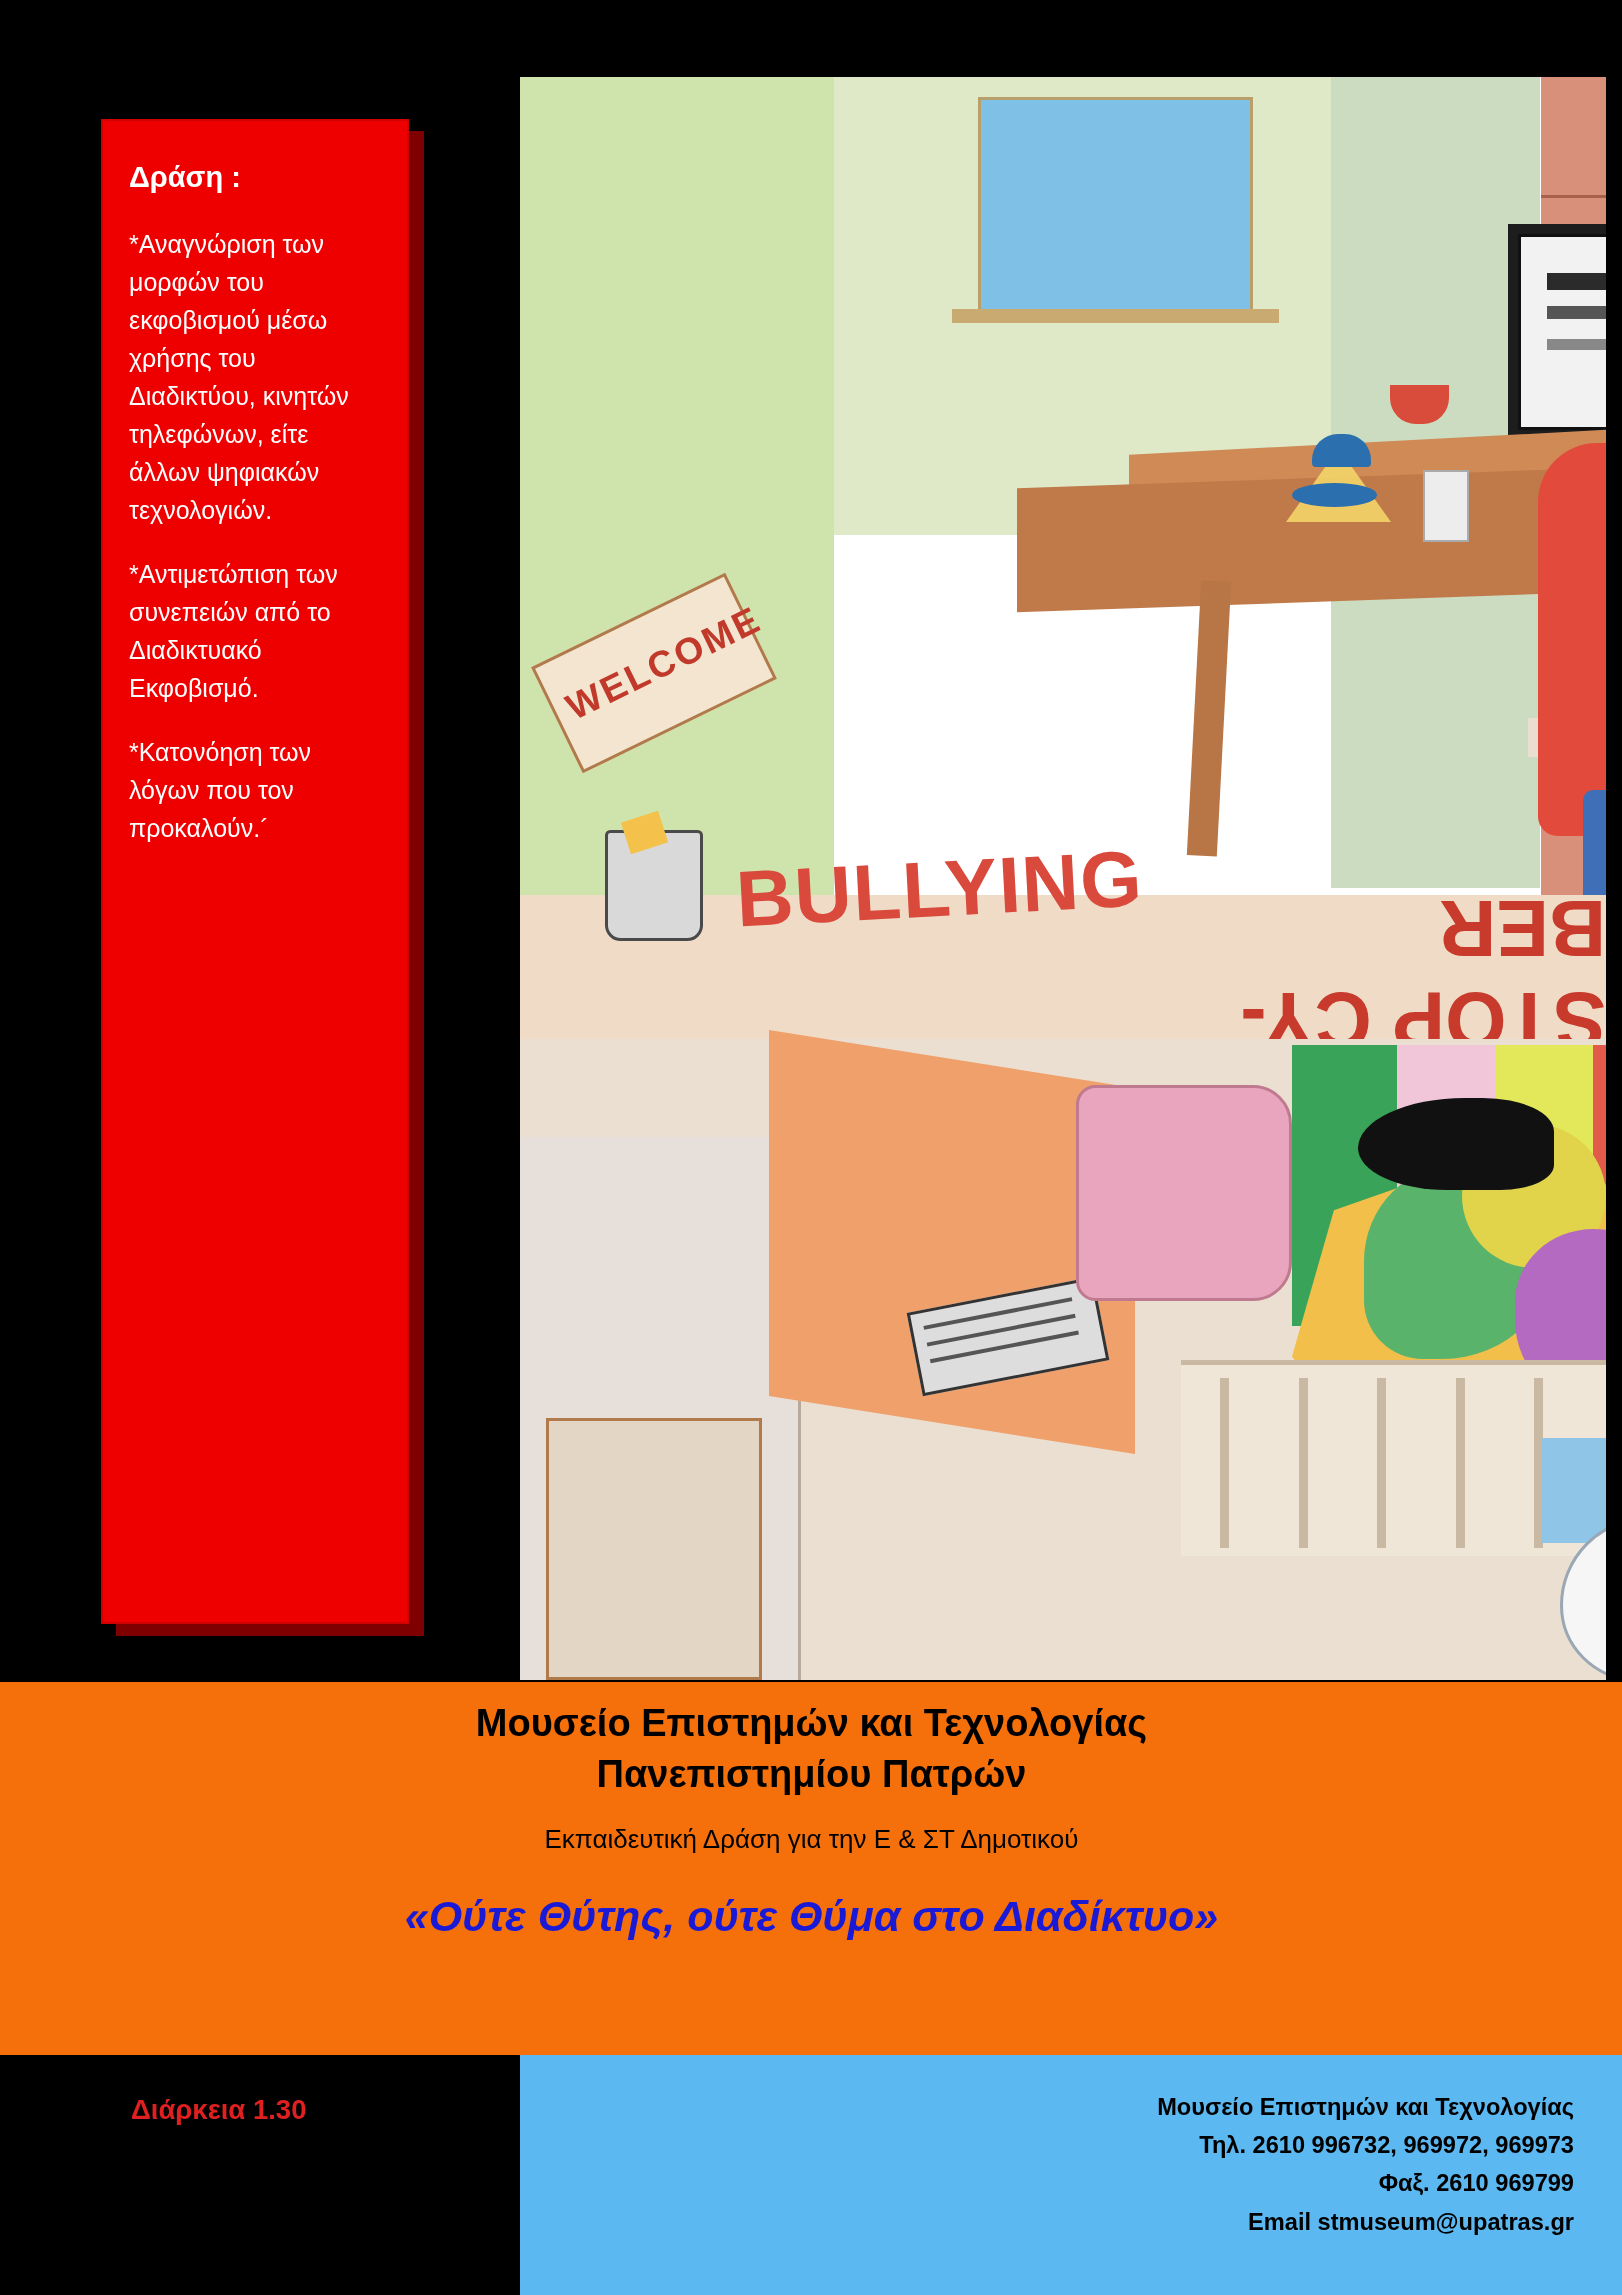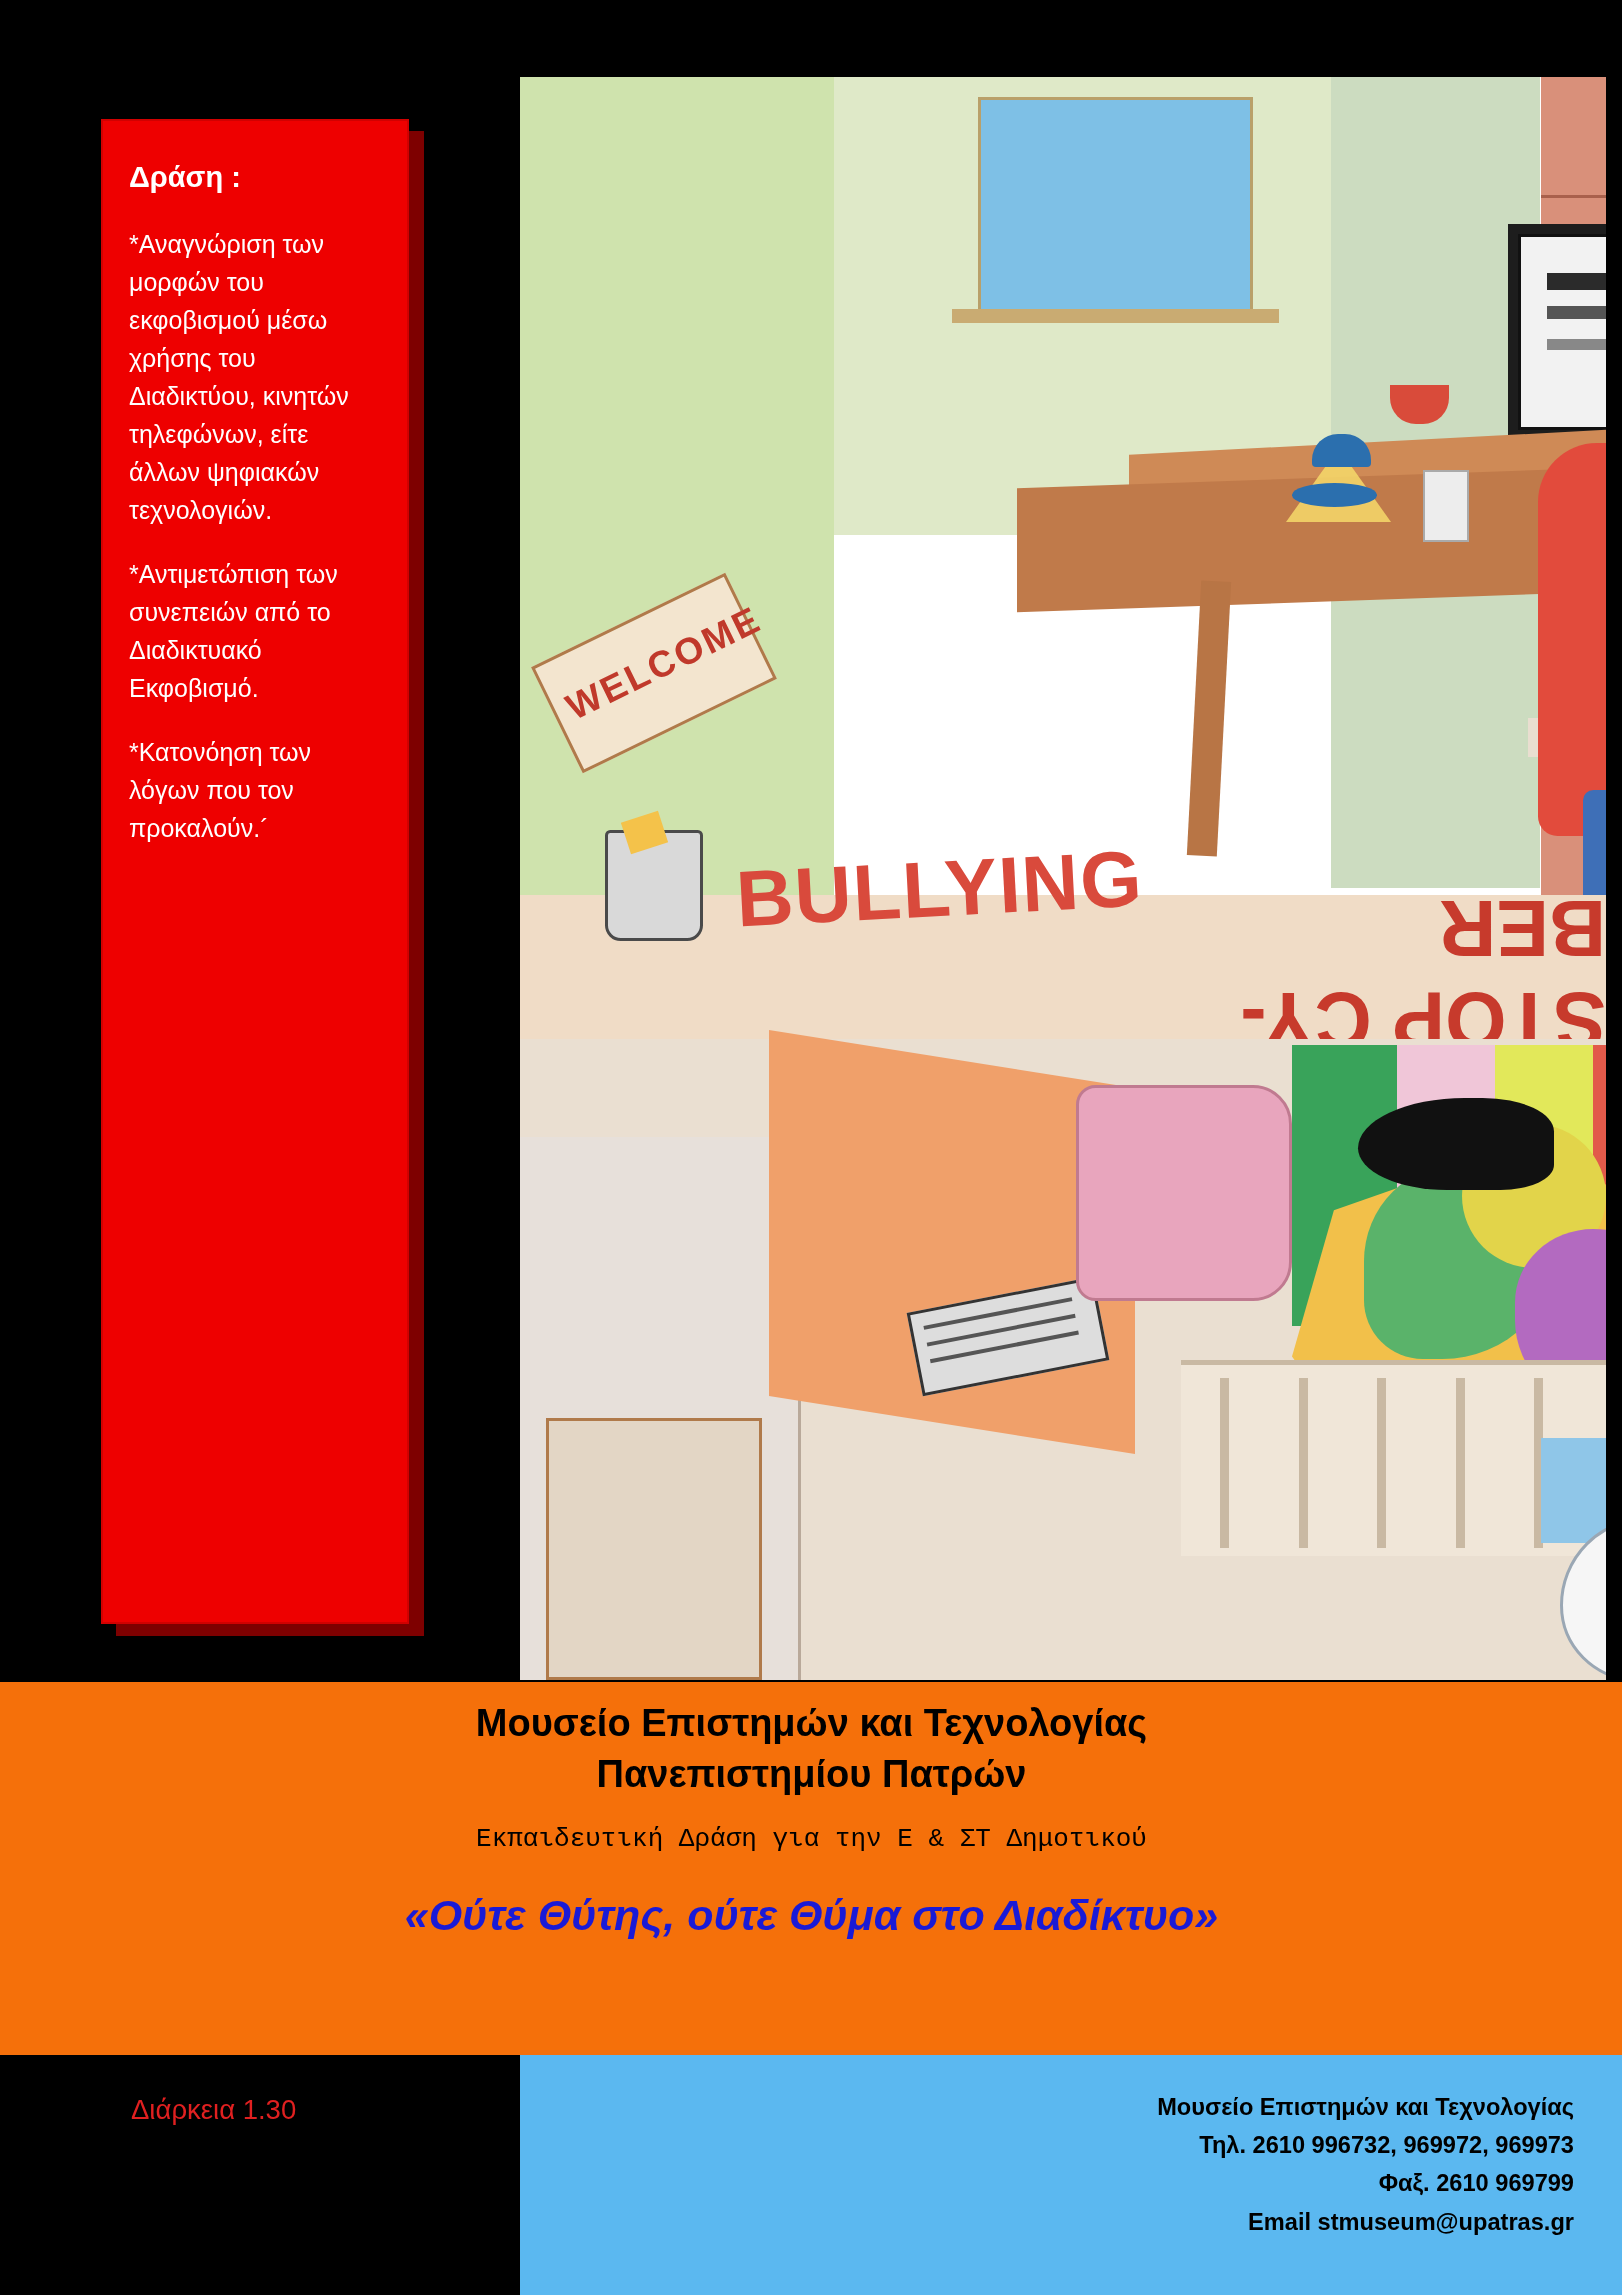--- a/index.html
+++ b/index.html
@@ -140,21 +140,20 @@
   .org-title1, .org-title2 {
     font-size: 38px;
     font-weight: bold;
     color: #000000;
     line-height: 1.35;
   }
   .org-sub {
     font-size: 26px;
     color: #000000;
     margin-top: 23.6px;
-    font-family: Liberation Mono, monospace;
   }
   .org-slogan {
     font-size: 43px;
     font-weight: bold;
     color: #1a1ad6;
     font-style: italic;
     margin-top: 37px;
   }
 
   
@@ -165,21 +164,21 @@
     width: 520px;
     height: 241px;
     background: #000000;
   }
   .duration {
     position: absolute;
     left: 131px;
     top: 2094px;
     color: #e02020;
     font-size: 27.5px;
-    font-weight: normal;
+    font-weight: bold;
   }
   .bottom-blue {
     position: absolute;
     left: 520px;
     top: 2055px;
     width: 1103px;
     height: 241px;
     background: #5bb8f0;
     box-sizing: border-box;
     padding: 33px 49px 0 0;

